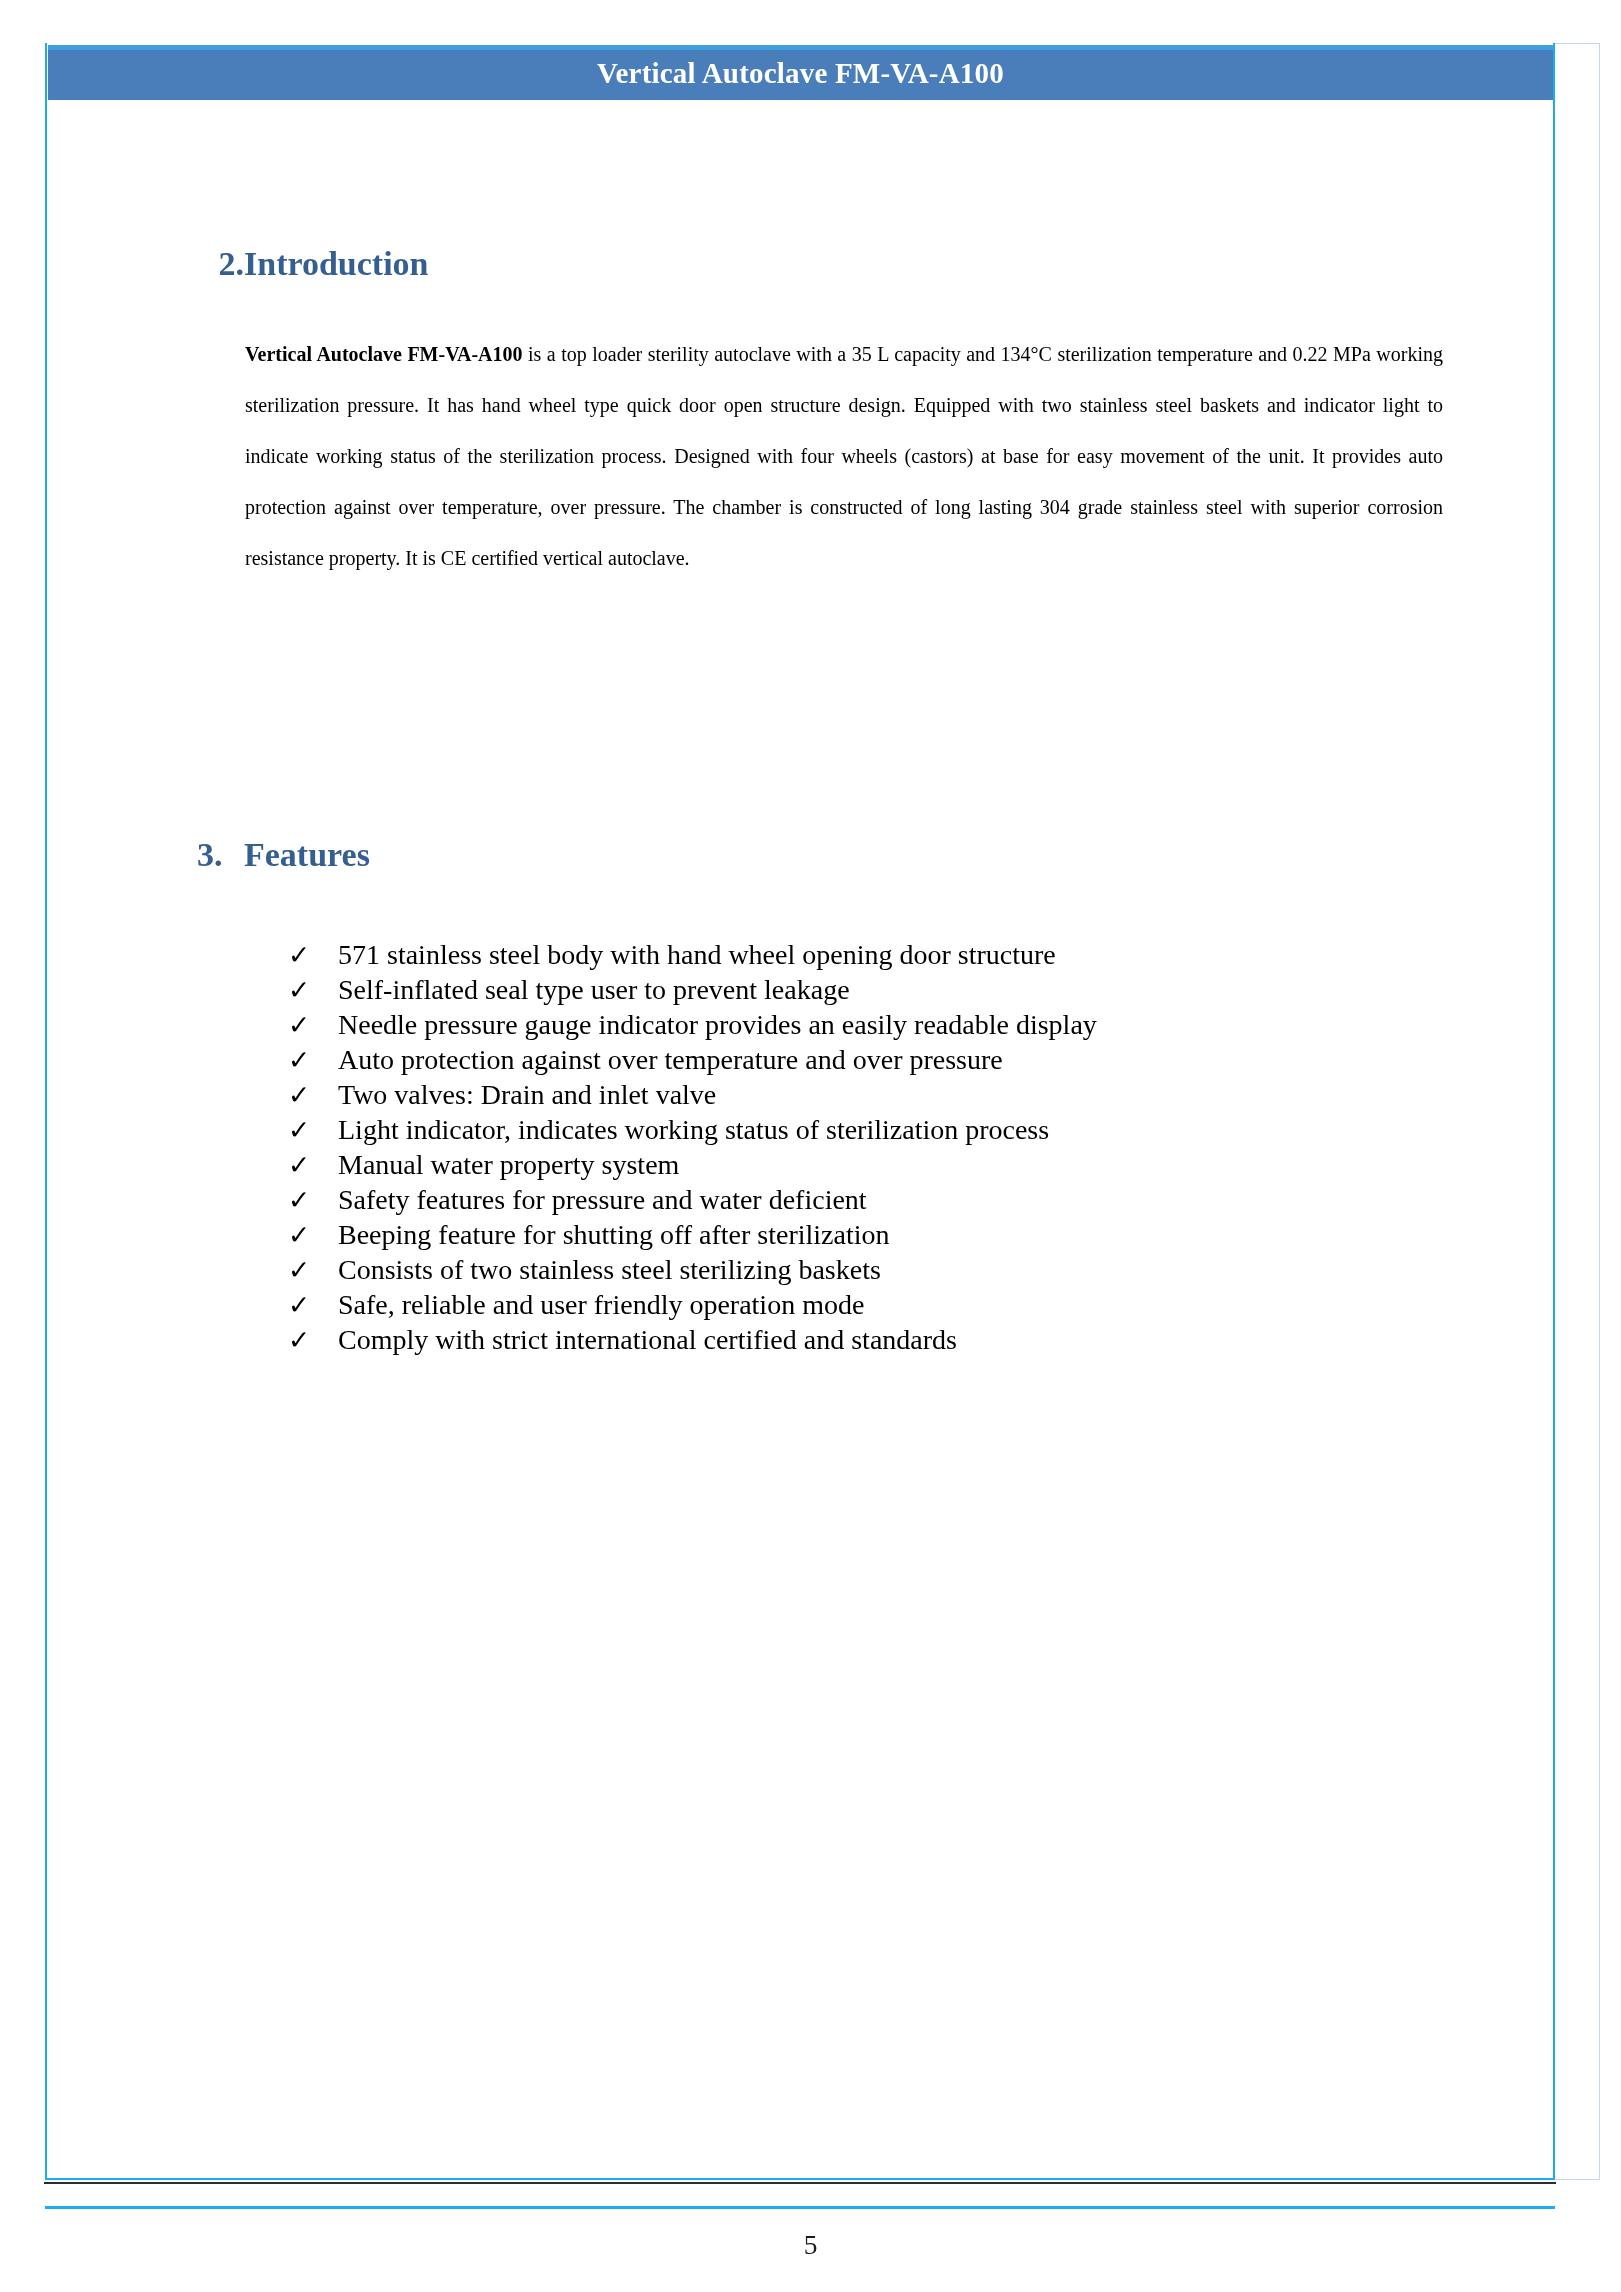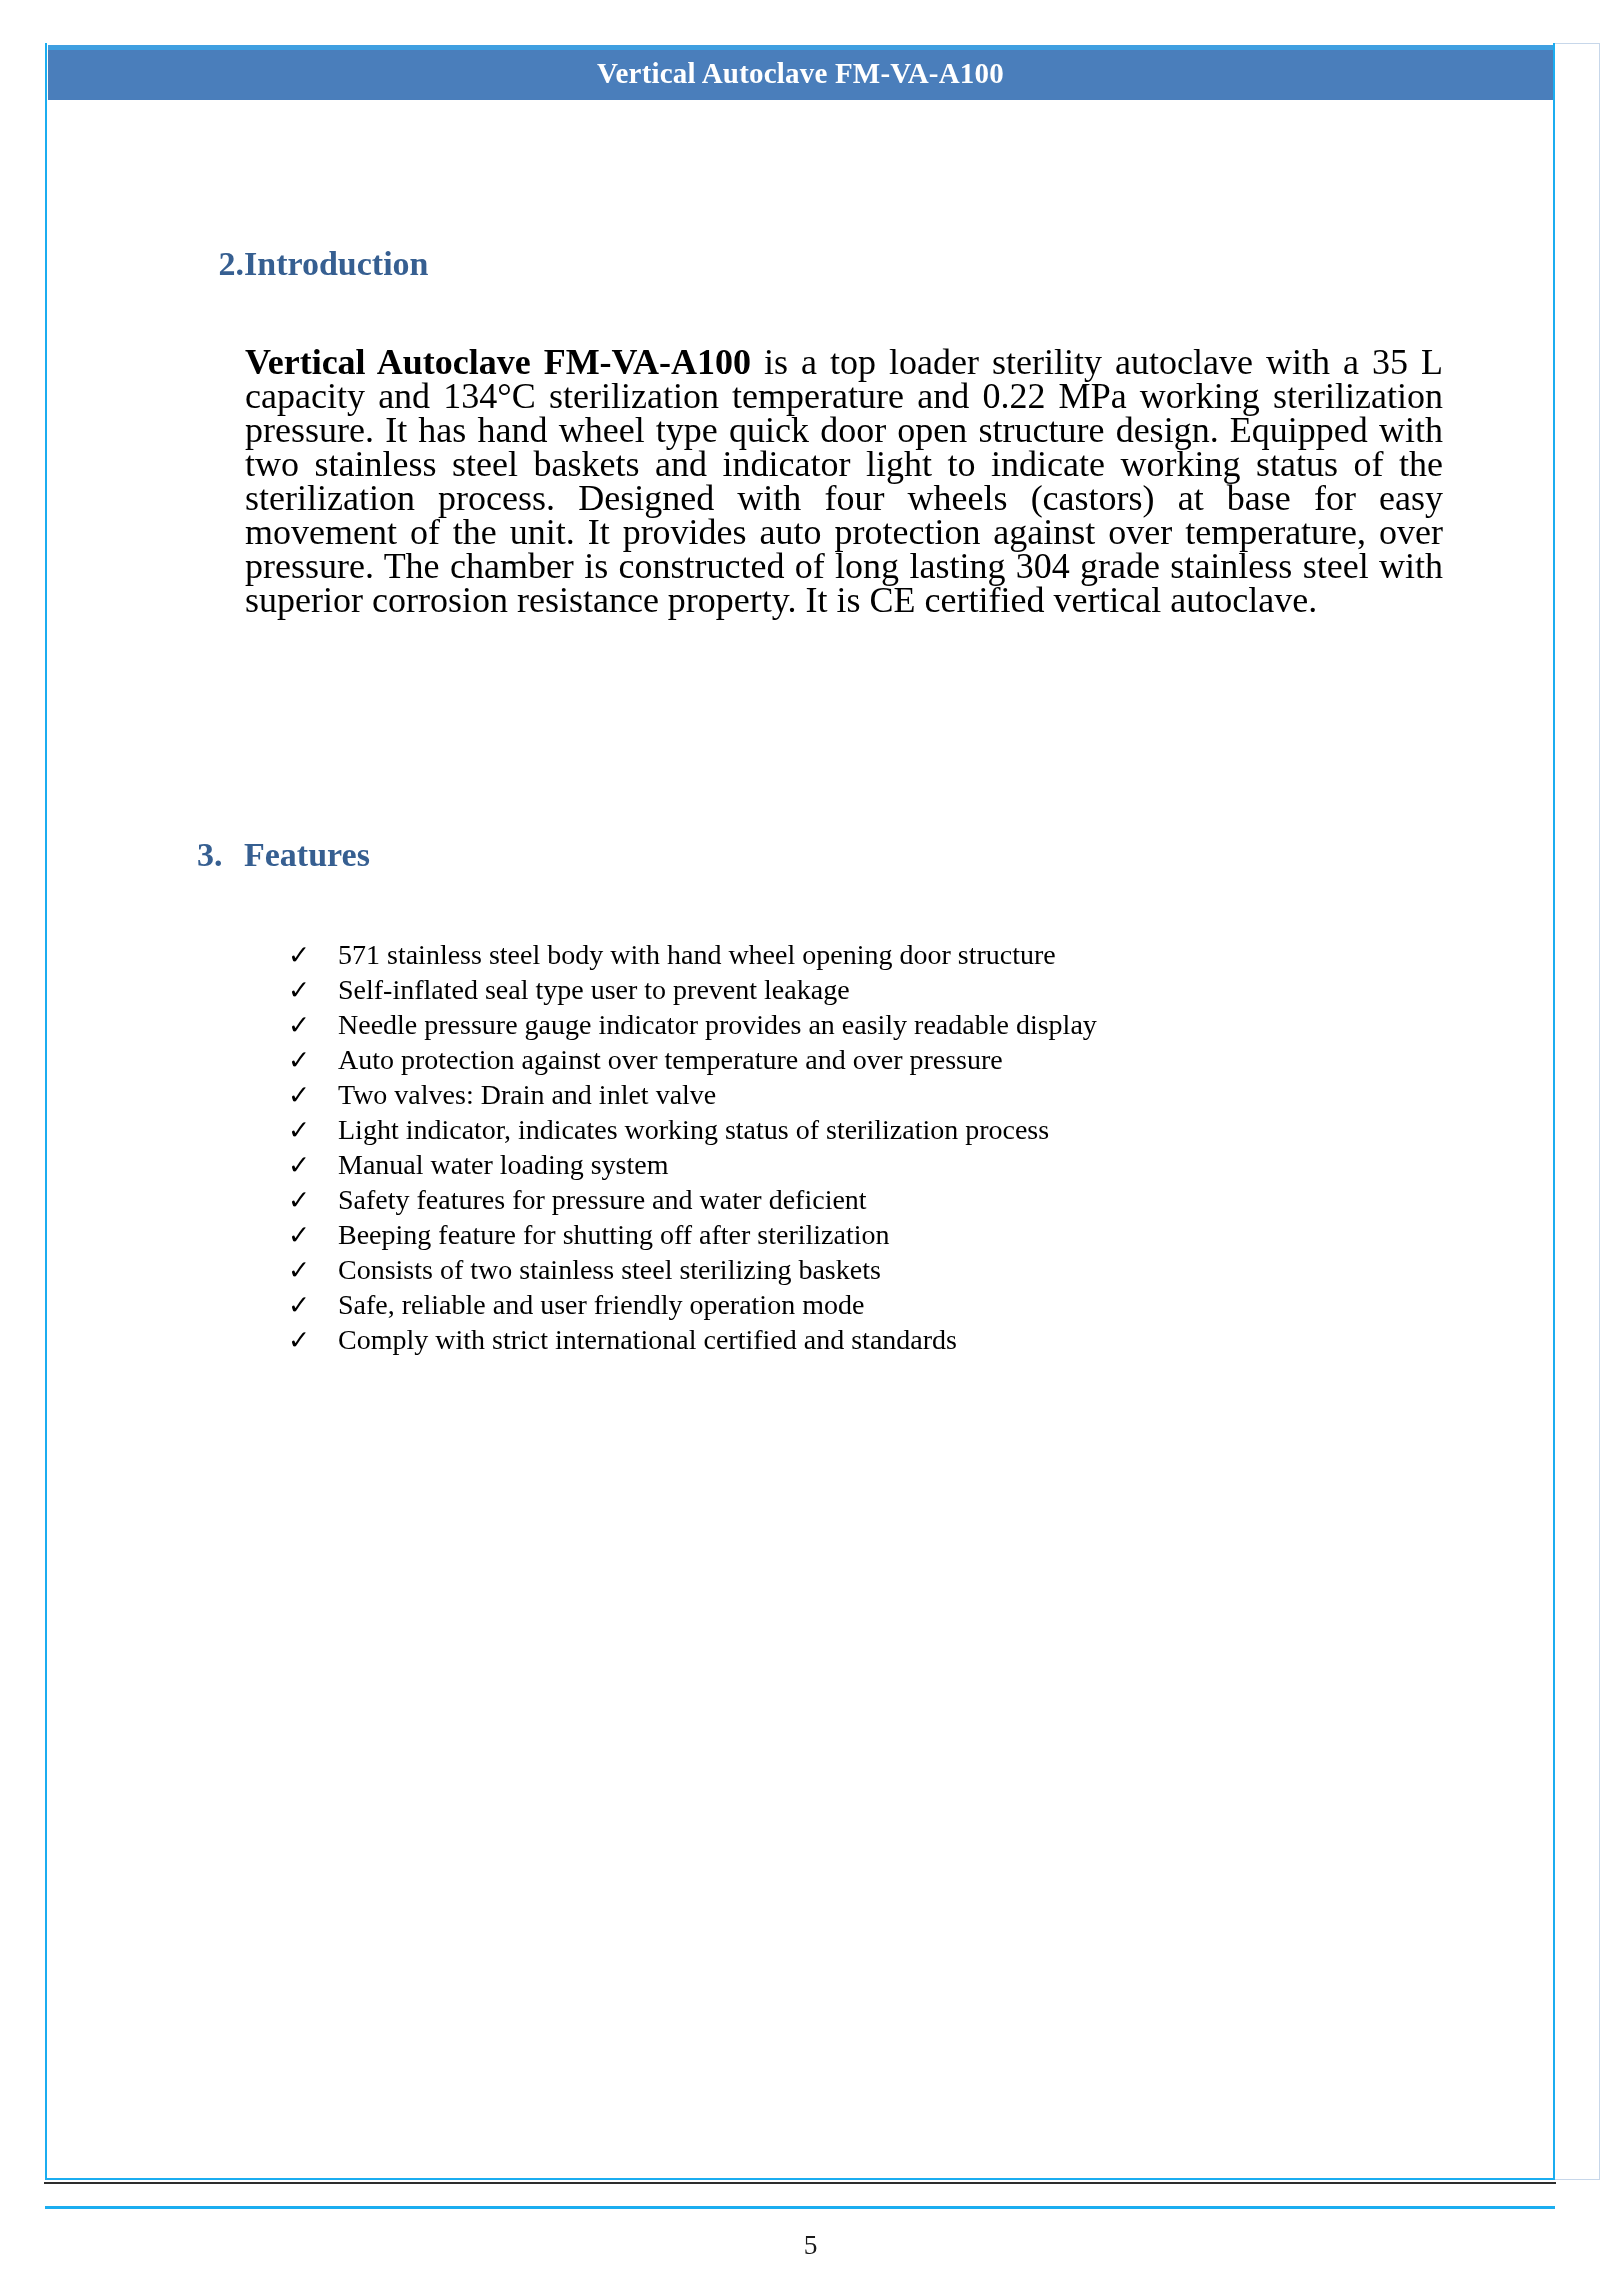--- a/index.html
+++ b/index.html
@@ -112,22 +112,22 @@
   #heading-features     { left: 152px; top: 738px; }
 
   
   #intro-paragraph {
     position: absolute;
     left: 200px;
     top: 209px;
     width: 1198px;
     text-align: justify;
     text-justify: inter-word;
-    font-size: 36px;
-    line-height: 34px;
+    font-size: 20px;
+    line-height: 51px;
     color: #000000;
     font-family: "Liberation Serif", "DejaVu Serif", serif;
   }
   #intro-paragraph .lead {
     font-weight: bold;
   }
 
   
   #features-list {
     position: absolute;
@@ -202,21 +202,21 @@
     <span class="sec-num">3.</span><span>Features</span>
   </div>
 
   <ul id="features-list">
       <li><span class="check-icon">✓</span><span>571 stainless steel body with hand wheel opening door structure</span></li>
       <li><span class="check-icon">✓</span><span>Self-inflated seal type user to prevent leakage</span></li>
       <li><span class="check-icon">✓</span><span>Needle pressure gauge indicator provides an easily readable display</span></li>
       <li><span class="check-icon">✓</span><span>Auto protection against over temperature and over pressure</span></li>
       <li><span class="check-icon">✓</span><span>Two valves: Drain and inlet valve</span></li>
       <li><span class="check-icon">✓</span><span>Light indicator, indicates working status of sterilization process</span></li>
-      <li><span class="check-icon">✓</span><span>Manual water loading system</span></li>
+      <li><span class="check-icon">✓</span><span>Manual water property system</span></li>
       <li><span class="check-icon">✓</span><span>Safety features for pressure and water deficient</span></li>
       <li><span class="check-icon">✓</span><span>Beeping feature for shutting off after sterilization</span></li>
       <li><span class="check-icon">✓</span><span>Consists of two stainless steel sterilizing baskets</span></li>
       <li><span class="check-icon">✓</span><span>Safe, reliable and user friendly operation mode</span></li>
       <li><span class="check-icon">✓</span><span>Comply with strict international certified and standards</span></li>
     </ul>
 
 </div>
 
 <div id="footer-rule"></div>

